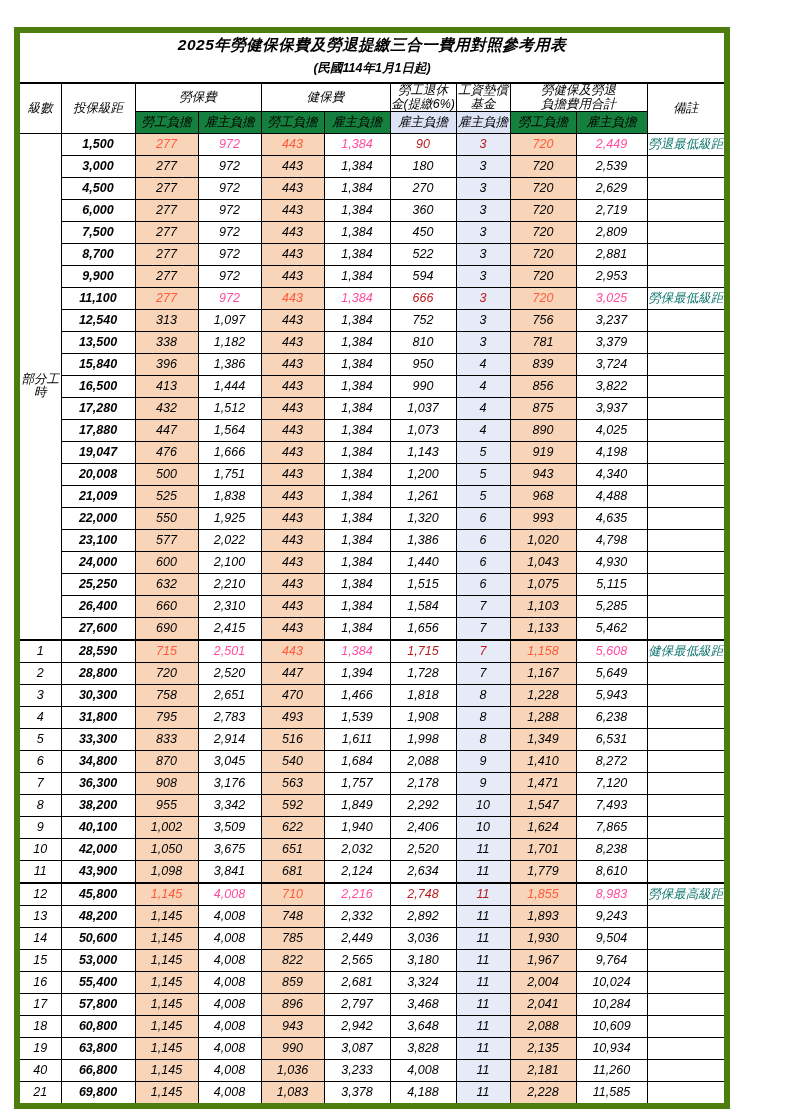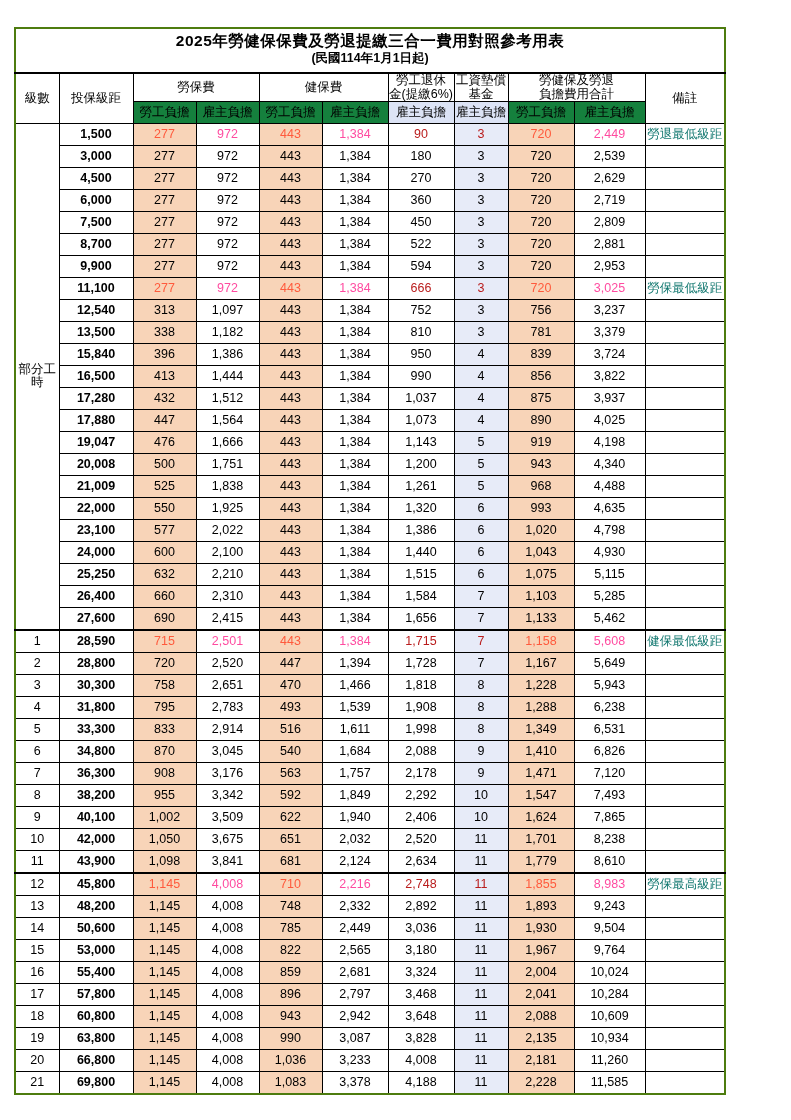--- a/index.html
+++ b/index.html
@@ -17,21 +17,22 @@
     position: relative;
     width: 791px;
     height: 1120px;
     box-sizing: border-box;
     padding: 27px 14px 0 14px;
   }
   table.main {
     width: 662px;
     border-collapse: collapse;
     table-layout: fixed;
-    border: 2px solid #4d7c0f;
+    border: 6px solid #4d7c0f;
+    font-style: italic;
   }
   table.main td, table.main th {
     border: 1px solid #000;
     text-align: center;
     vertical-align: middle;
     font-size: 12.5px;
     padding: 0;
     height: 21px;
     line-height: 1.05;
   }
@@ -41,21 +42,21 @@
     padding: 4px 0 7px 0 !important;
   }
   .title-main {
     font-size: 15.5px;
     font-weight: bold;
     letter-spacing: 0.5px;
   }
   .title-sub {
     font-size: 12.5px;
     font-weight: bold;
-    margin-top: 3px;
+    margin-top: 9px;
   }
   .hdr {
     font-size: 12.5px;
     font-weight: normal;
     background: #ffffff;
   }
   .hdr-small {
     font-size: 11px;
     line-height: 1.15;
   }
@@ -489,21 +490,21 @@
         <tr>
           <td class="lvl c-white">6</td>
           <td class="grade c-white">34,800</td>
           <td class="n c-orange2">870</td>
           <td class="n c-white">3,045</td>
           <td class="n c-orange2">540</td>
           <td class="n c-white">1,684</td>
           <td class="n-wide c-white">2,088</td>
           <td class="n c-blue">9</td>
           <td class="n c-orange2">1,410</td>
-          <td class="n-wide c-white">6,826</td>
+          <td class="n-wide c-white">8,272</td>
           <td class="note c-white note-red"></td>
         </tr>
         <tr>
           <td class="lvl c-white">7</td>
           <td class="grade c-white">36,300</td>
           <td class="n c-orange2">908</td>
           <td class="n c-white">3,176</td>
           <td class="n c-orange2">563</td>
           <td class="n c-white">1,757</td>
           <td class="n-wide c-white">2,178</td>
@@ -662,21 +663,21 @@
           <td class="n c-white">4,008</td>
           <td class="n c-orange2">990</td>
           <td class="n c-white">3,087</td>
           <td class="n-wide c-white">3,828</td>
           <td class="n c-blue">11</td>
           <td class="n c-orange2">2,135</td>
           <td class="n-wide c-white">10,934</td>
           <td class="note c-white note-red"></td>
         </tr>
         <tr>
-          <td class="lvl c-white">20</td>
+          <td class="lvl c-white">40</td>
           <td class="grade c-white">66,800</td>
           <td class="n c-orange2">1,145</td>
           <td class="n c-white">4,008</td>
           <td class="n c-orange2">1,036</td>
           <td class="n c-white">3,233</td>
           <td class="n-wide c-white">4,008</td>
           <td class="n c-blue">11</td>
           <td class="n c-orange2">2,181</td>
           <td class="n-wide c-white">11,260</td>
           <td class="note c-white note-red"></td>

